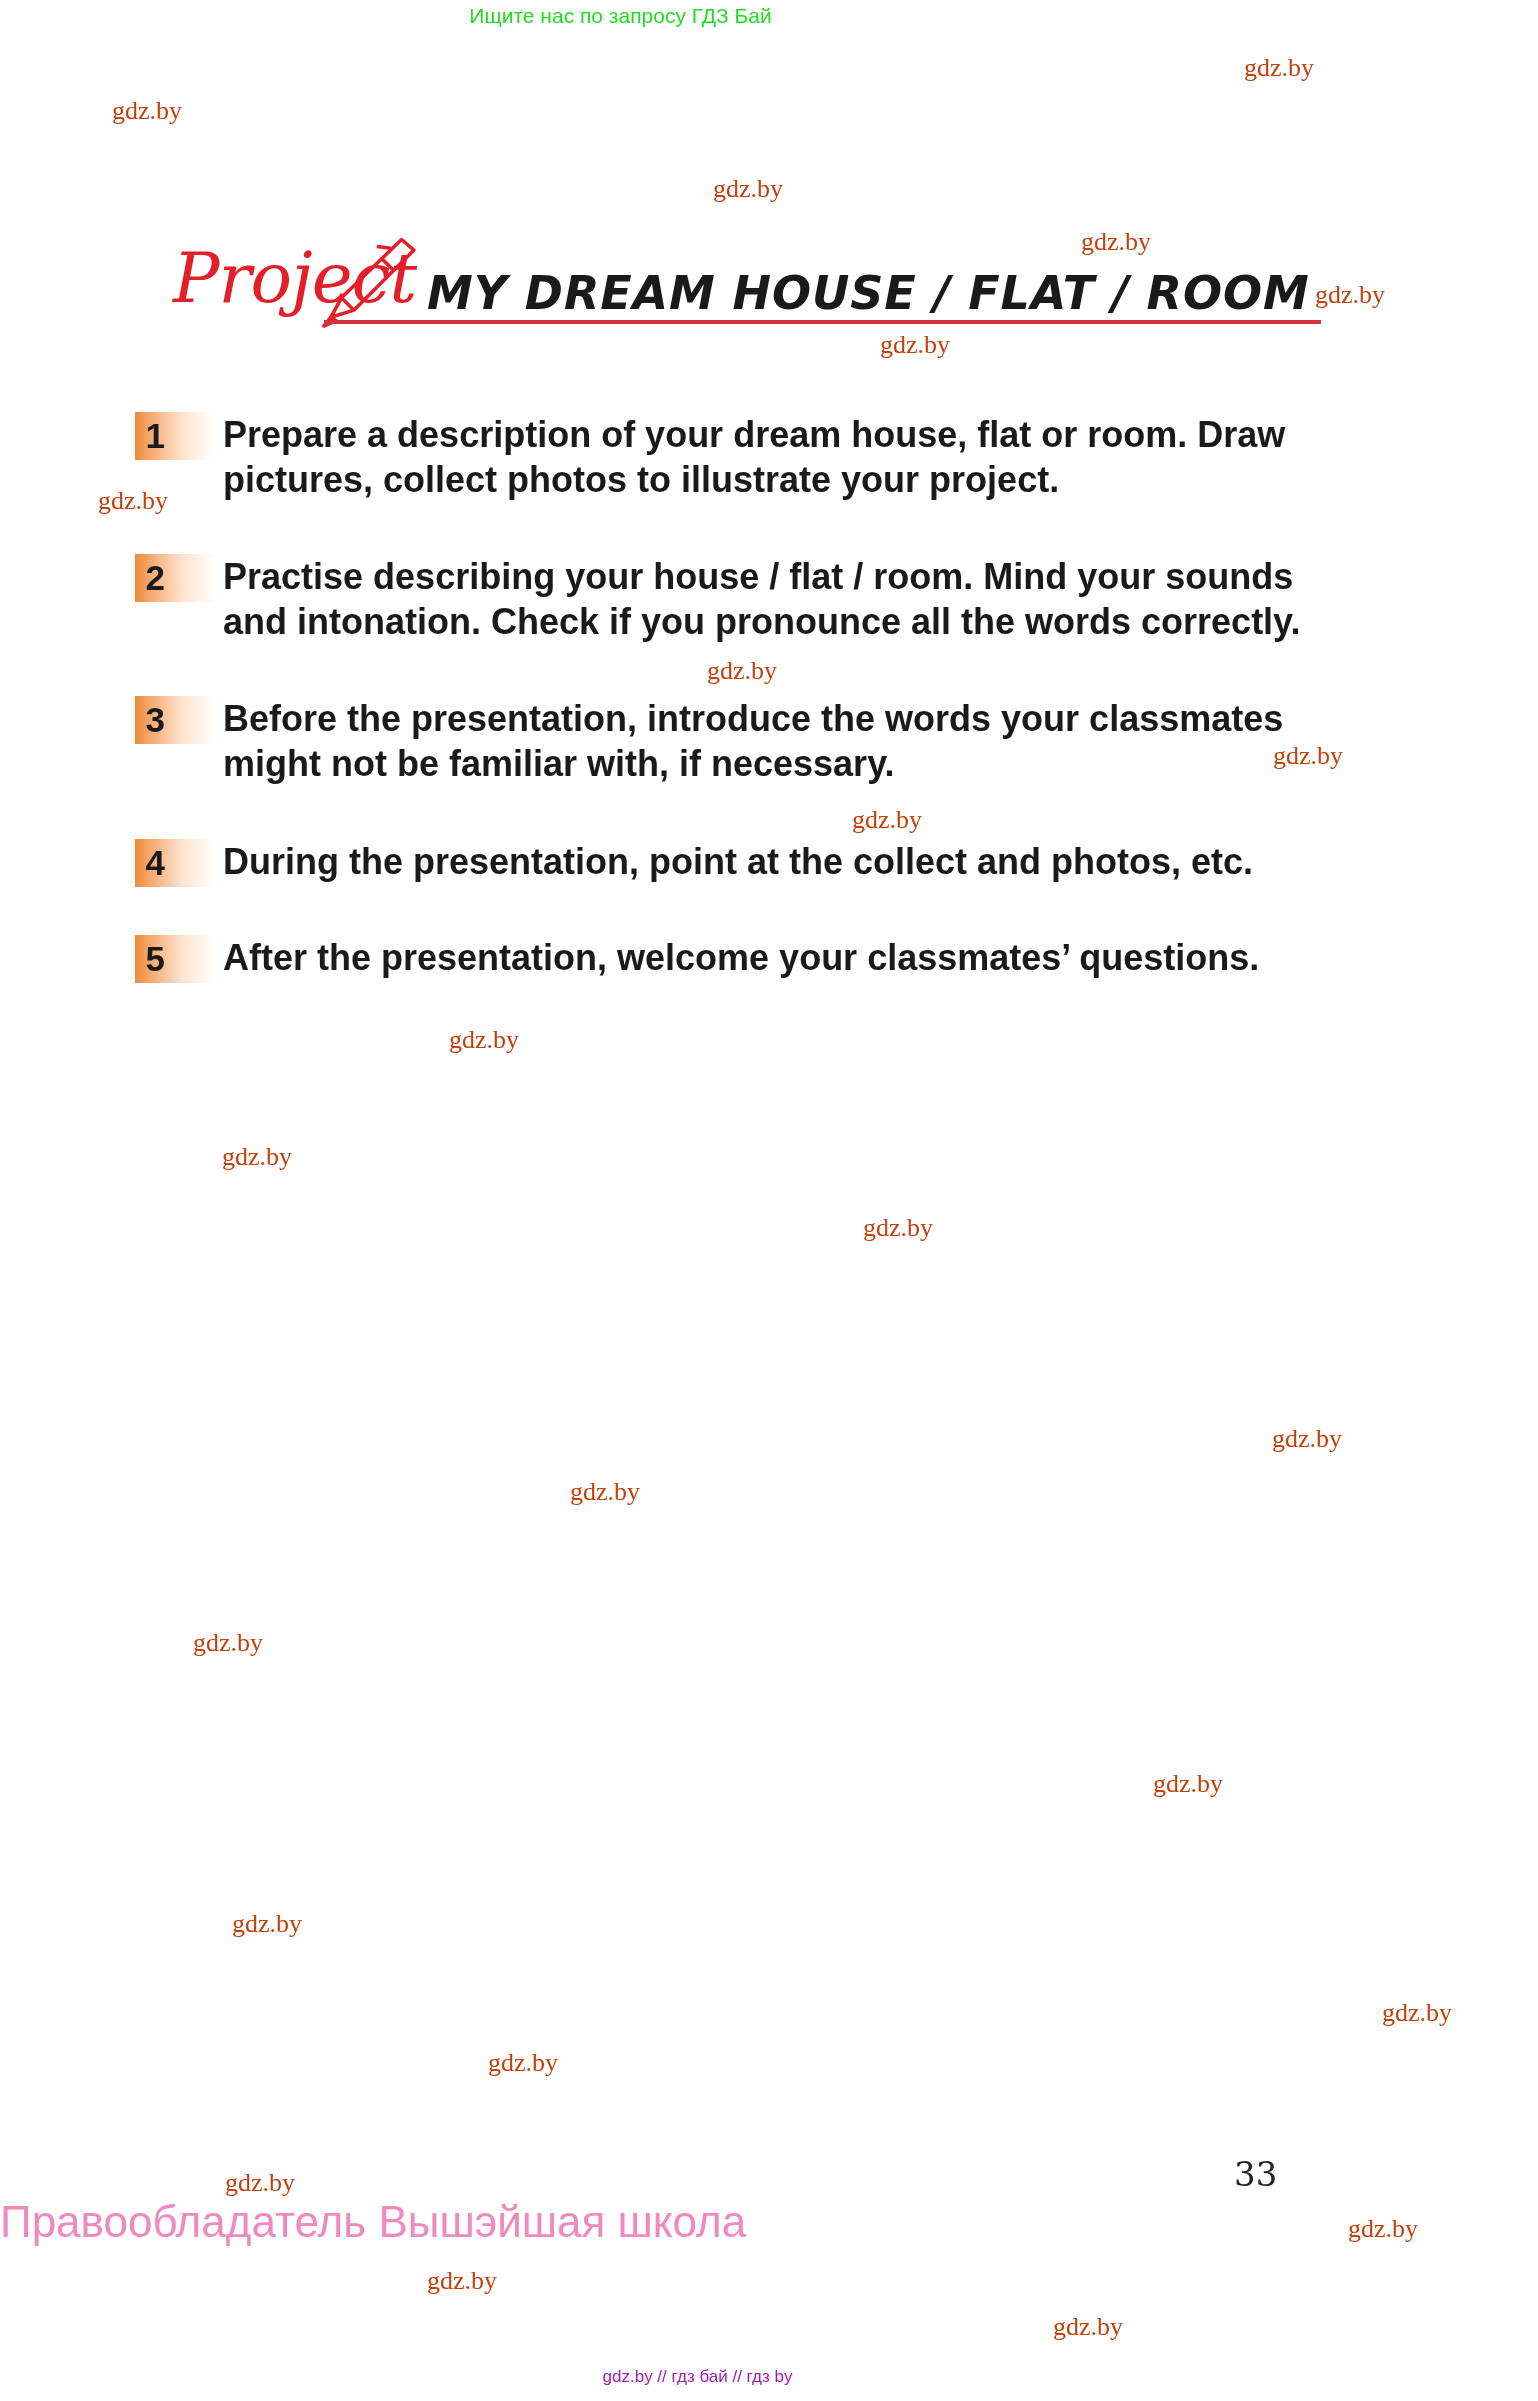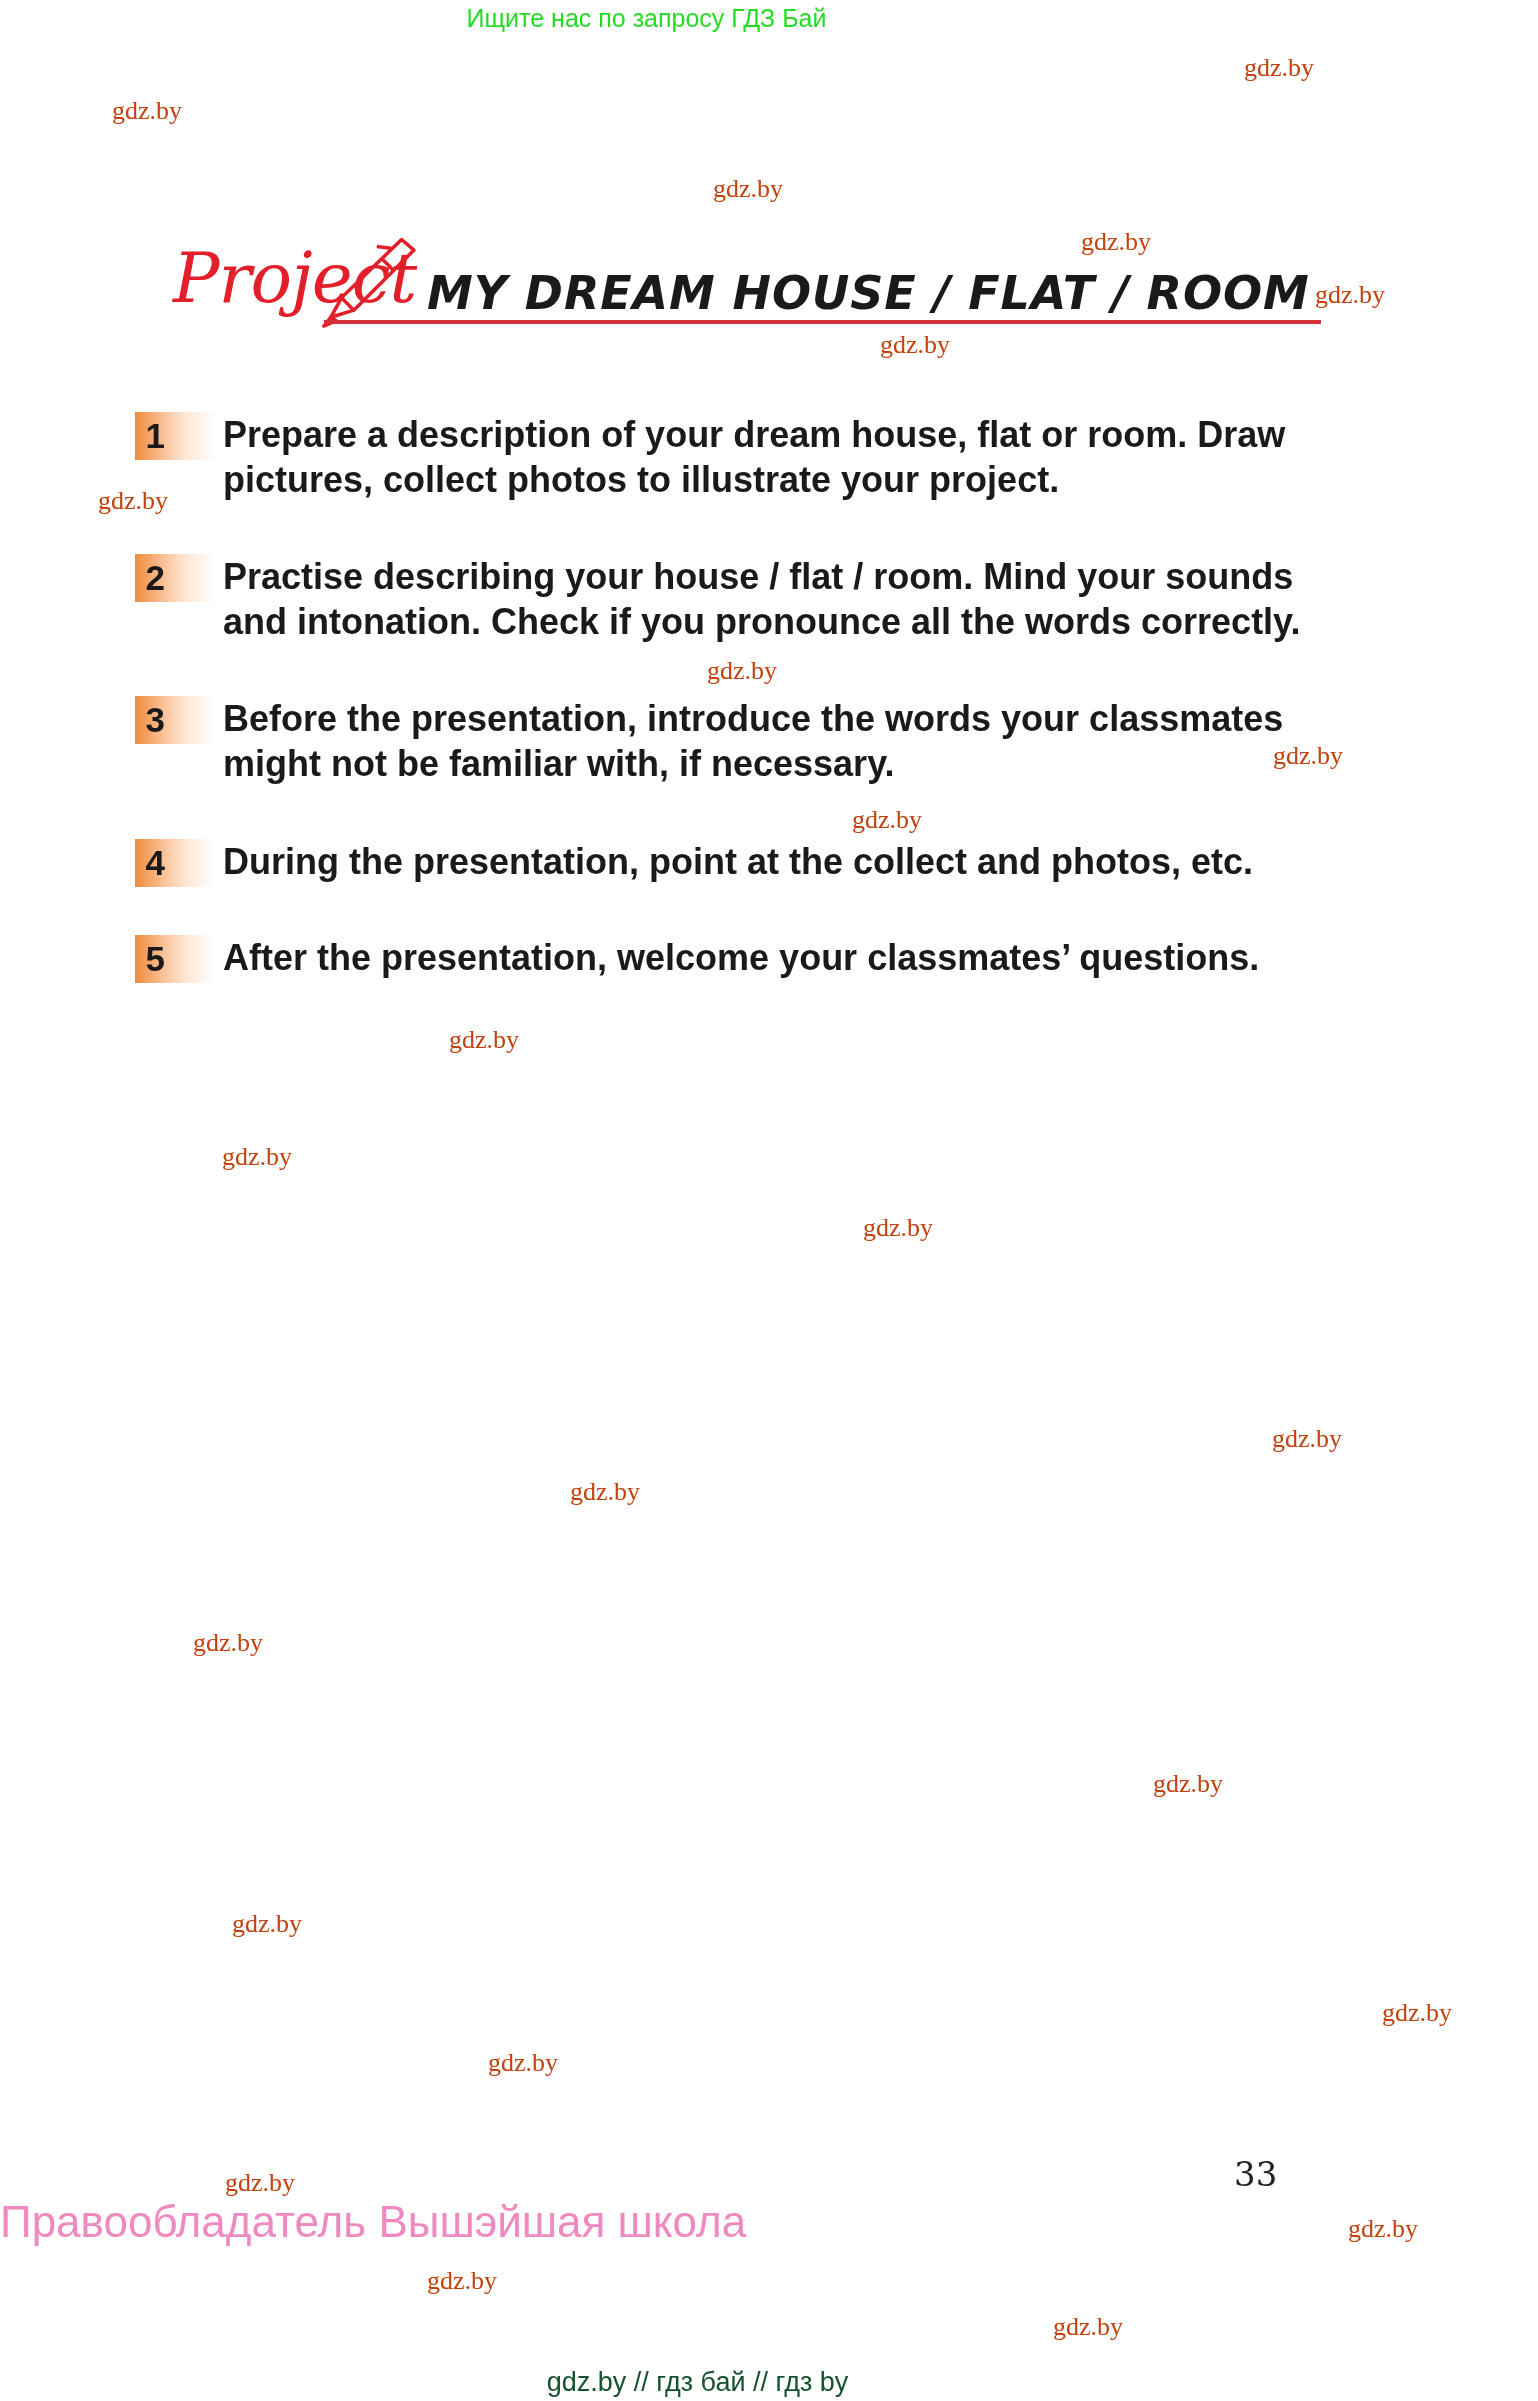--- a/index.html
+++ b/index.html
@@ -1,39 +1,39 @@
 <!DOCTYPE html>
 <html style="font-size:14px"><head>
   <meta charset="utf-8">
   <style>
     html, body { margin: 0; padding: 0; background: #ffffff; }
     body { width: 1539px; height: 2401px; position: relative; overflow: hidden;
            font-family: "Liberation Sans", sans-serif; color: #1a1a1a; }
     .abs { position: absolute; white-space: nowrap; }
     .top-banner { left: 0; width: 1241px; top: 3.5px; text-align: center;
-                  font-size: 25px; color: #22dd22; margin-left: 26px; }
+                  font-size: 21px; color: #22dd22; }
     .wm { font-family: Liberation Serif, serif; font-size: 26px; color: #c2410c; }
     
     .project-word { left: 137px; top: 238px; font-family: "DejaVu Serif", serif;
                     font-style: italic; font-size: 69px; color: #e3202a; letter-spacing: -0.9px; margin-left: 36px; }
     .pen { left: 315px; top: 232px; width: 106px; height: 98px; }
     .title { left: 427px; top: 266px; font-family: "DejaVu Sans", sans-serif;
              font-weight: bold; font-style: italic; font-size: 46px; color: #1a1a1a;
              letter-spacing: 0.9px; }
     .rule { left: 324px; top: 320px; width: 997px; height: 4.4px; background: #d6303a; }
     
     .item { left: 135px; width: 1197px; }
     .num-box { position: absolute; left: 0; width: 80px; height: 48px;
                background: linear-gradient(90deg, #f08a3c 0%, #f8b98a 30%, #fde4d0 60%, rgba(255,255,255,0) 100%); }
     .num { position: absolute; left: 10.6px; top: 3.5px; font-weight: bold; font-size: 35px; color: #1a1a1a; }
     .text { position: absolute; left: 88px; top: 0; font-weight: bold; font-size: 36px;
             line-height: 45px; color: #1a1a1a; white-space: normal; width: 1126px; }
     .page-num { left: 1234px; top: 2154px; font-family: "DejaVu Serif", serif; font-size: 34px; color: #222; }
     .copyright { left: 0; width: 1539px; top: 2197px; font-size: 44px; color: #ef8ac0; }
-    .footer { left: 0; width: 1395px; top: 2367px; text-align: center; font-size: 27px; color: #14532d; }
+    .footer { left: 0; width: 1395px; top: 2367px; text-align: center; font-size: 17px; color: #a21caf; }
   </style>
 </head>
 <body>
 
 <div class="abs top-banner">Ищите нас по запросу ГДЗ Бай</div>
 
 <div class="abs wm" style="left:1244px;top:53px">gdz.by</div>
 <div class="abs wm" style="left:112px;top:96px">gdz.by</div>
 <div class="abs wm" style="left:713px;top:174px">gdz.by</div>
 <div class="abs wm" style="left:1081px;top:227px">gdz.by</div>

